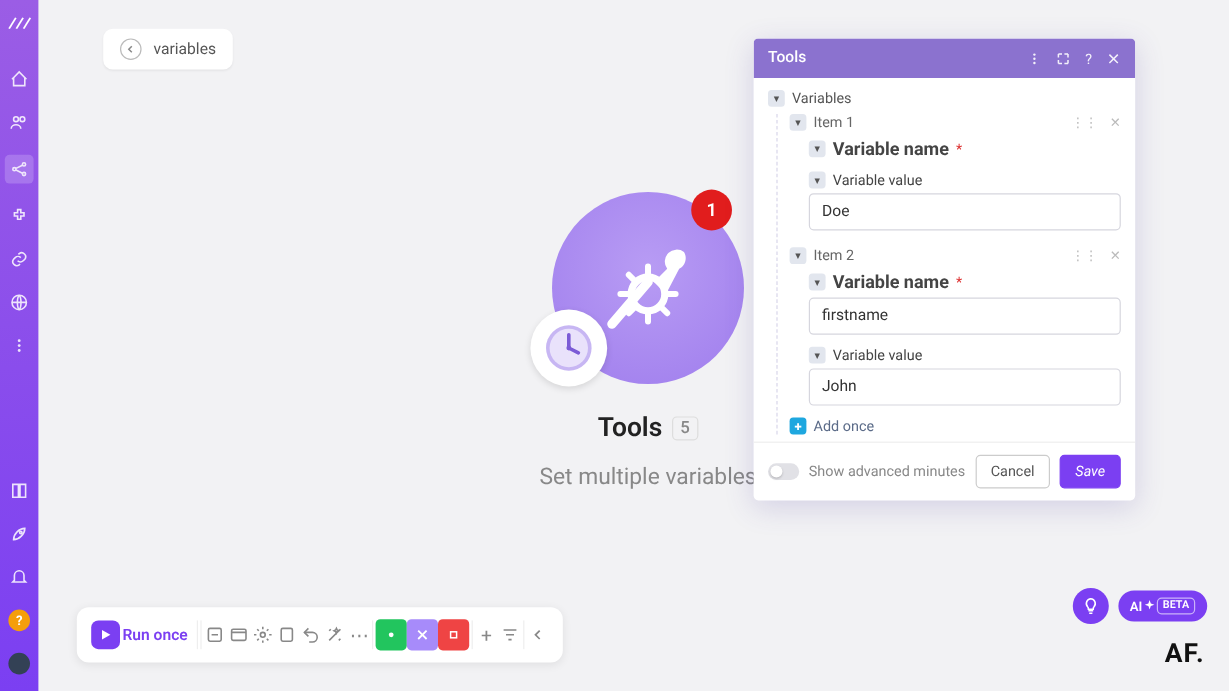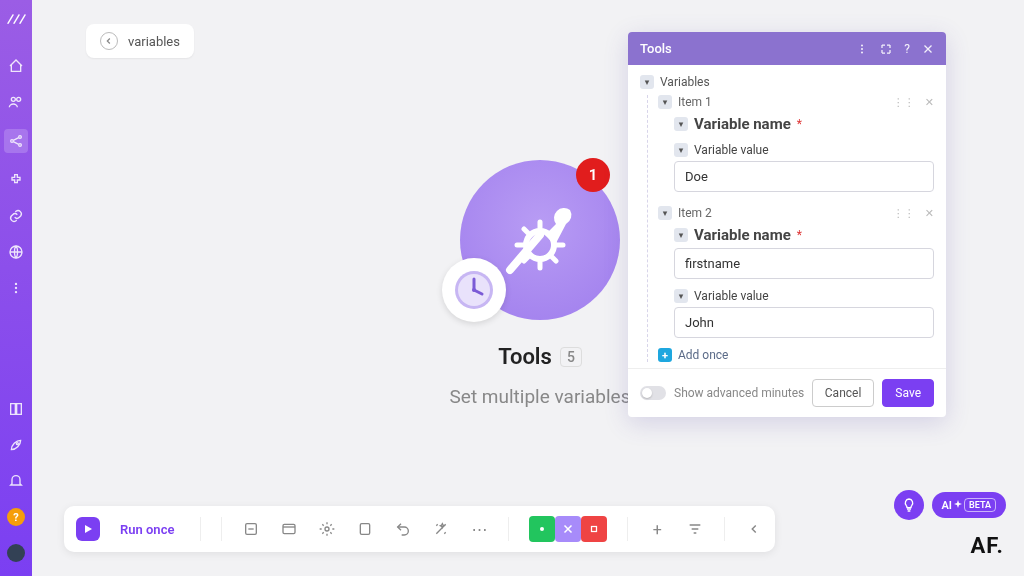--- a/index.html
+++ b/index.html
@@ -46,24 +46,24 @@
 .panel input[type=text] { width: calc(100% - 16px); margin-left: 16px; padding: 7px 10px; border: 1px solid #d6d6de; border-radius: 4px; font-size: 13px; color: #333; background:#fff; }
 .add-item { display: flex; align-items: center; gap: 6px; color: #5b6b88; margin: 10px 0 0 0; cursor: pointer; }
 .add-item .plus { width: 14px; height: 14px; background: #1ea7df; color: #fff; border-radius: 3px; display: flex; align-items: center; justify-content: center; font-size: 11px; font-weight: 700; }
 .panel .ftr { border-top: 1px solid #eee; padding: 10px 12px; display: flex; align-items: center; }
 .toggle { width: 26px; height: 14px; background: #e1e1e6; border-radius: 999px; position: relative; cursor: pointer; }
 .toggle::after { content:""; position:absolute; left:2px; top:2px; width:10px;height:10px;border-radius:50%;background:#fff; box-shadow:0 1px 2px rgba(0,0,0,0.2);}
 .adv-label { margin-left: 8px; color: #888; font-size: 12px; }
 .ftr .spacer { flex: 1; }
 .btn { padding: 6px 12px; border-radius: 4px; font-size: 12px; cursor: pointer; }
 .btn-cancel { background: #fff; border: 1px solid #ccc; color: #555; margin-right: 8px; }
-.btn-save { background: #7b3ff2; color: #fff; border: 1px solid #7b3ff2; }
-
-
-.toolbar { position: absolute; left: 64px; bottom: 24px; height: 46px; background: #fff; border-radius: 10px; box-shadow: 0 2px 8px rgba(0,0,0,0.08); display: flex; align-items: center; padding: 4px 12px; gap: 20px; }
+.btn-save { background: #7b3ff2; color: #fff; border: 1px solid #7b3ff2; font-style: italic; }
+
+
+.toolbar { position: absolute; left: 64px; bottom: 24px; height: 46px; background: #fff; border-radius: 10px; box-shadow: 0 2px 8px rgba(0,0,0,0.08); display: flex; align-items: center; padding: 4px 12px; gap: 2px; }
 .run-btn { background: #7b3ff2; color: #fff; border-radius: 6px; width: 24px; height: 24px; display: flex; align-items: center; justify-content: center; cursor: pointer; }
 .run-label { color: #7b3ff2; font-weight: 600; font-size: 13px; margin-right: 6px; }
 .vline { width: 1px; height: 24px; background: #eee; }
 .sched { display: flex; align-items: center; gap: 8px; background: #f1f1f4; border-radius: 999px; padding: 4px 12px 4px 4px; font-size: 11px; color: #777; }
 .sched .sw { width: 28px; height: 16px; background: #ddd; border-radius: 999px; position: relative; cursor:pointer;}
 .sched .sw::after { content:"";position:absolute;left:2px;top:2px;width:12px;height:12px;background:#fff;border-radius:50%; }
 .tb-ico { width: 18px; height: 18px; color: #888; display: flex; align-items: center; justify-content: center; cursor: pointer; }
 .tb-block { display:flex; gap:0; }
 .tb-sq { width:26px; height:26px; border-radius:4px; display:flex;align-items:center;justify-content:center; color:#fff; font-size:12px; }
 .sq-green{background:#22c55e;} .sq-purple{background:#a78bfa;} .sq-red{background:#ef4444;}

